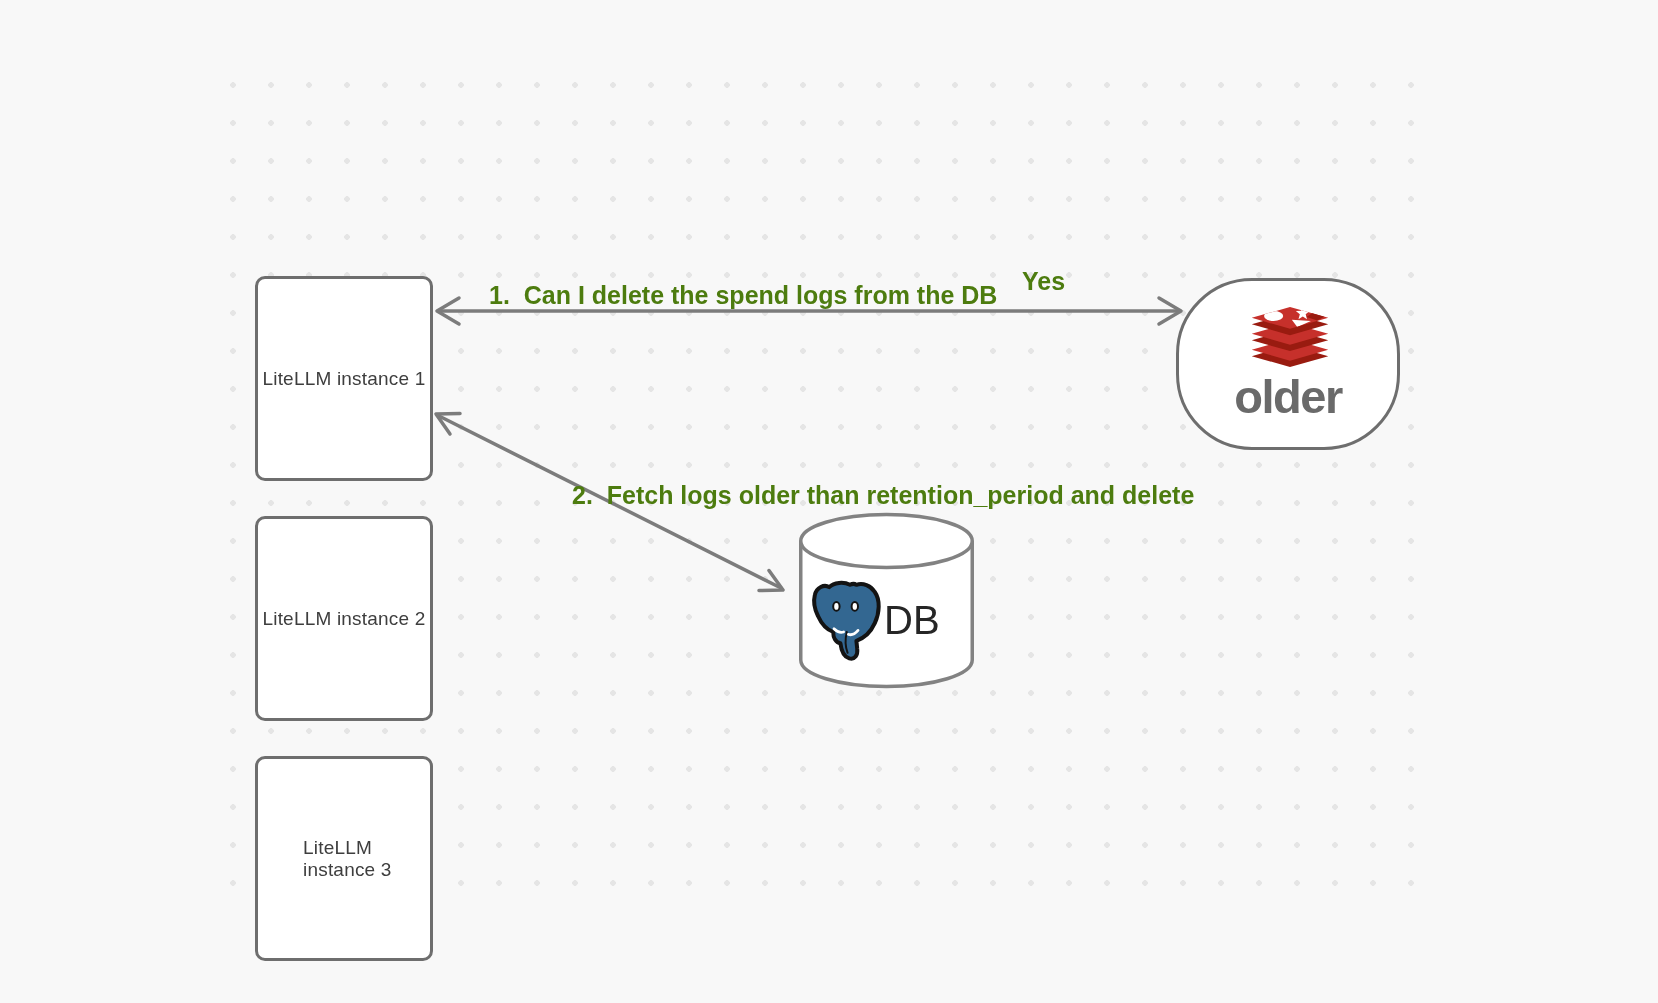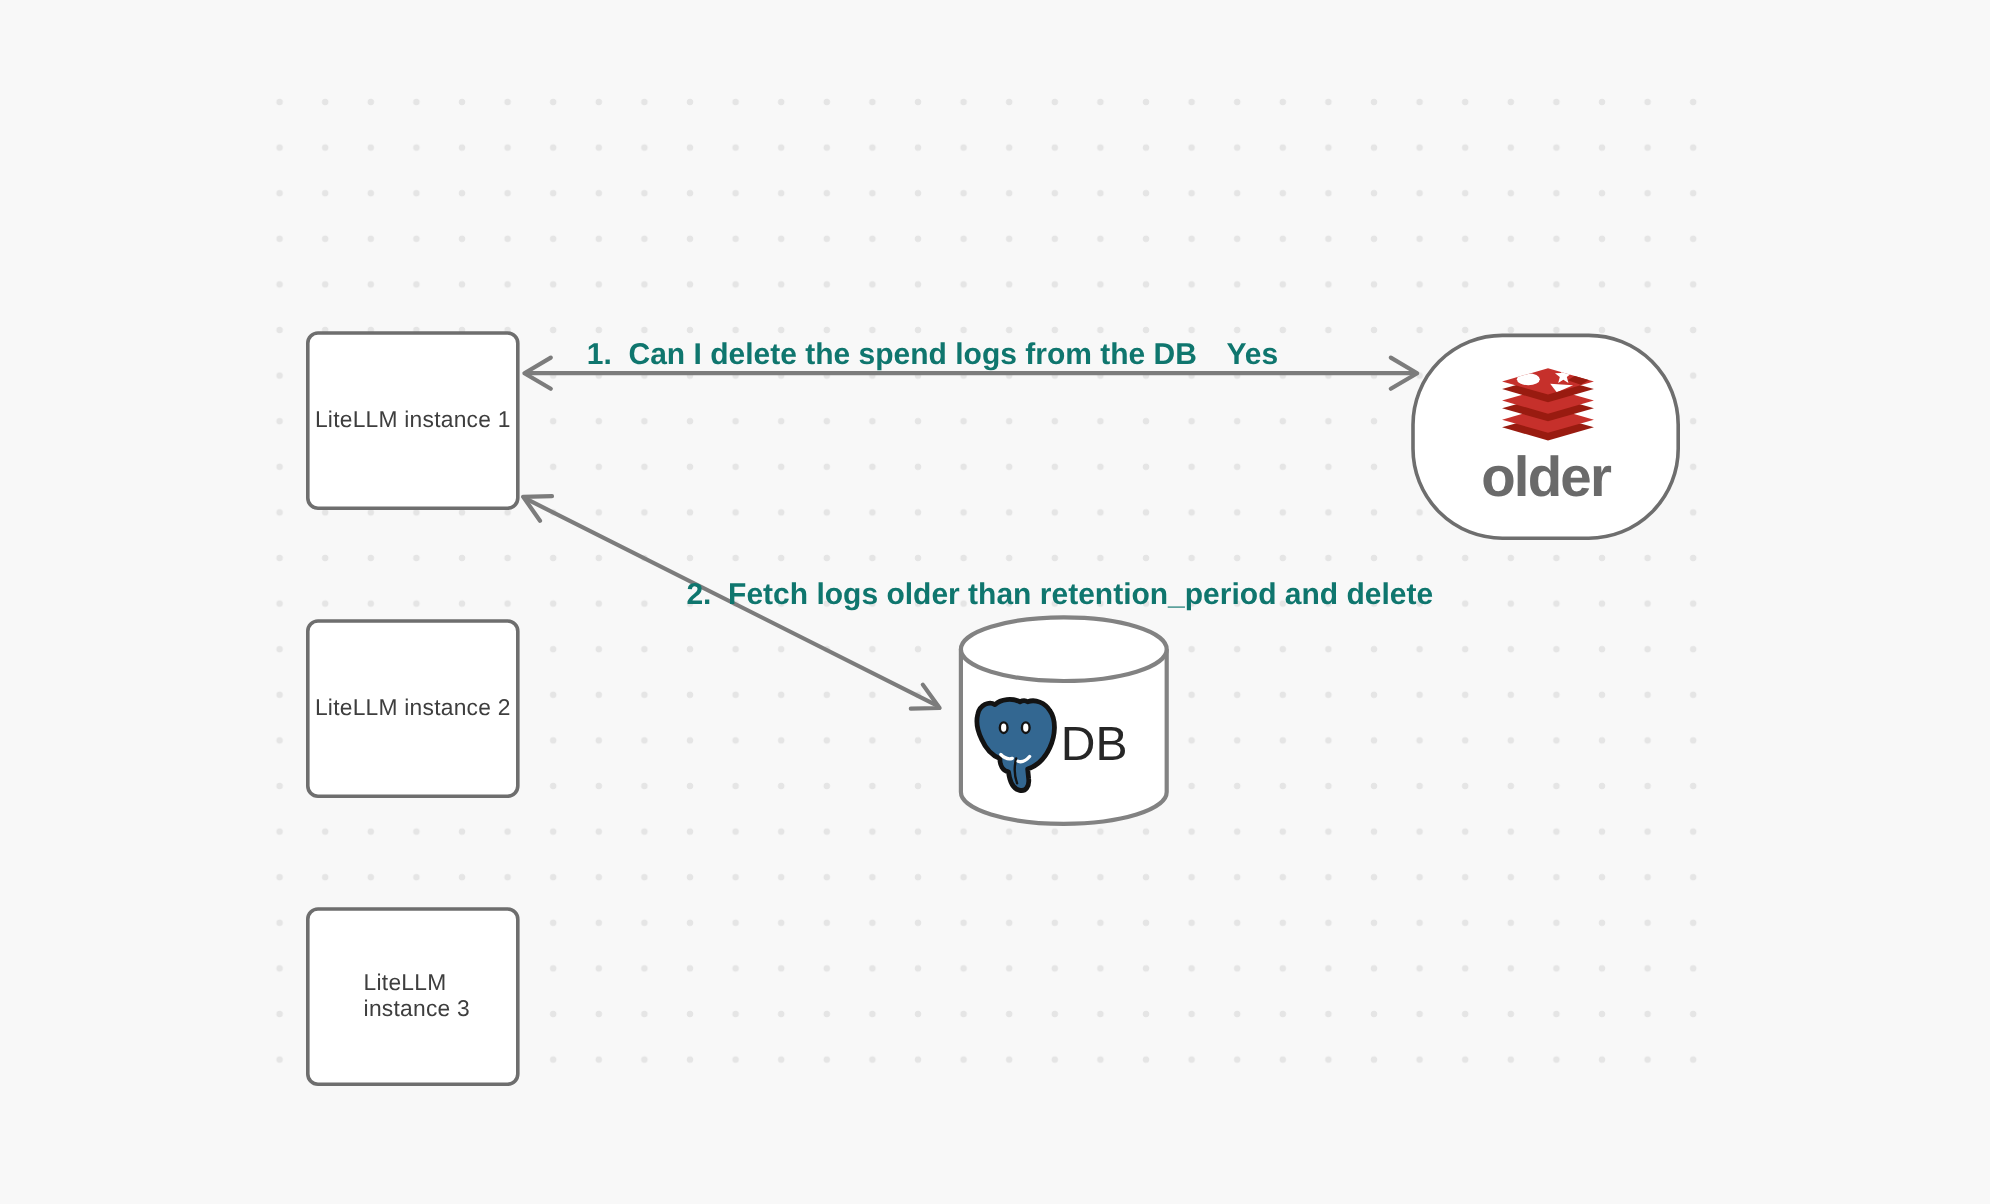--- a/index.html
+++ b/index.html
@@ -18,21 +18,21 @@
     left:214px;top:66px;width:1216px;height:836px;
     background-image:radial-gradient(circle,#e5e5e5 2.6px,rgba(0,0,0,0) 3px);
     background-size:38px 38px;
     pointer-events:none;
   }
   .overlay{
     position:absolute;left:0;top:0;width:1658px;height:1003px;
   }
   .node-box{
     position:absolute;
-    left:255px;width:178px;height:149px;
+    left:255px;width:178px;height:205px;
     box-sizing:border-box;
     background:#ffffff;
     border:3px solid #6e6e6e;
     border-radius:10px;
     display:flex;align-items:center;justify-content:center;
   }
   .node-box .box-label{
     font-size:19px;color:#3e3e3e;letter-spacing:.2px;
   }
   .box1{top:276px;}
@@ -58,24 +58,24 @@
   }
   .db-cyl{position:absolute;left:0;top:0;}
   .pg-icon{position:absolute;left:12px;top:68px;}
   .db-label{
     position:absolute;left:86px;top:88px;
     font-size:40px;line-height:42px;font-weight:500;color:#262626;text-align:right;
   }
   .flow-label{
     position:absolute;
     font-size:25px;line-height:30px;font-weight:700;
-    color:#0f766e;white-space:pre;
+    color:#4d7c0f;white-space:pre;
   }
   .lbl-q{left:489px;top:280px;}
-  .lbl-yes{left:1022px;top:280px;}
+  .lbl-yes{left:1022px;top:266px;}
   .lbl-2{left:572px;top:480px;}
 </style>
 </head>
 <body>
 
 <div class="canvas">
 
   <div class="dots"></div>
 
   <svg class="overlay">

